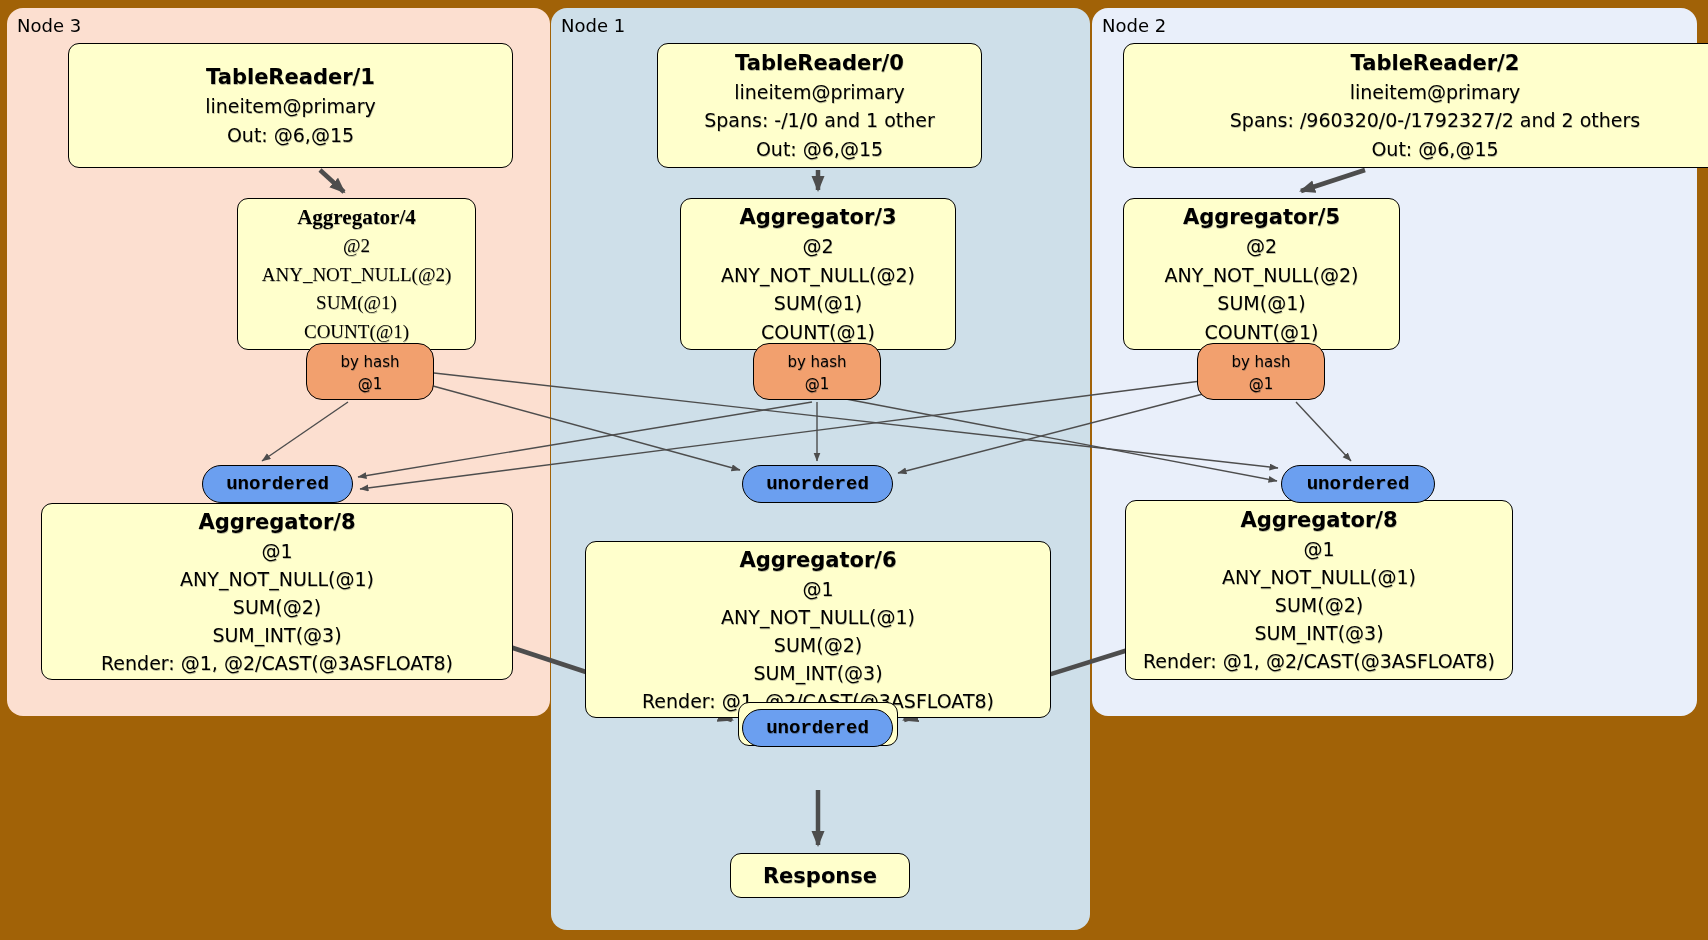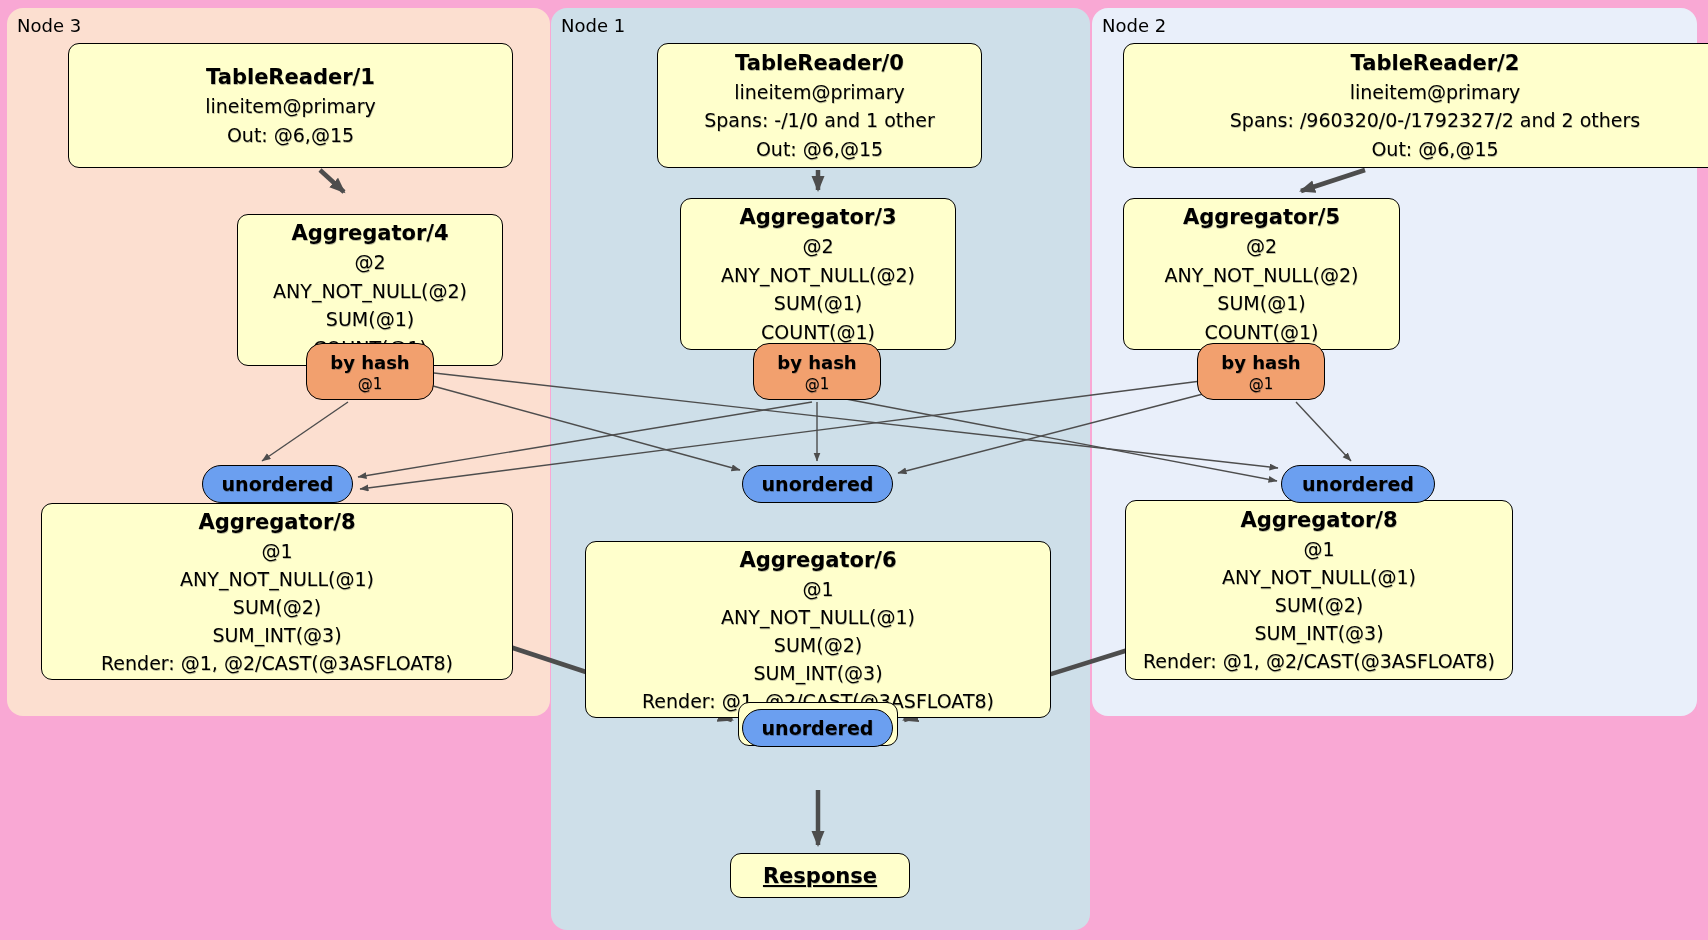--- a/index.html
+++ b/index.html
@@ -1,17 +1,17 @@
 <!DOCTYPE html>
 <html style="--node3-bg: #fcdfd0; --node1-bg: #cedfe9; --node2-bg: #e9effa; --processor-bg: #ffffcc; --router-bg: #f2a06e; --stream-bg: #6b9ff0; --edge: #4d4d4d;"><head>
 <meta charset="utf-8">
 <style>
   html,body{margin:0;padding:0;background:#ffffff;}
   #canvas{
-    position:relative;width:1708px;height:940px;overflow:hidden;background:#f9a8d4;
+    position:relative;width:1708px;height:940px;overflow:hidden;background:#a16207;
     font-family:"DejaVu Sans","Liberation Sans",sans-serif;color:#000;
   }
   .region{position:absolute;border-radius:16px;z-index:1;}
   .region-label{position:absolute;left:10px;top:6px;font-size:18px;line-height:24px;color:#000;}
   #edges{position:absolute;left:0;top:0;z-index:2;pointer-events:none;}
   .box{
     position:absolute;z-index:3;background:var(--processor-bg,#ffffcc);
     border:1.6px solid #000;border-radius:11px;
     display:flex;flex-direction:column;justify-content:center;align-items:center;
     text-align:center;box-sizing:border-box;padding:2px 8px;
@@ -19,28 +19,29 @@
   }
   .box .t{font-weight:bold;font-size:21px;line-height:30px;white-space:nowrap;}
   .box .l{font-size:19px;line-height:28.5px;white-space:nowrap;}
   .box.row2 .l{line-height:28px;}
   .byhash{
     position:absolute;z-index:4;background:var(--router-bg,#f2a06e);
     border:1.6px solid #000;border-radius:16px;
     display:flex;flex-direction:column;justify-content:center;align-items:center;
     box-sizing:border-box;text-shadow:0.5px 0.5px 0.5px rgba(70,70,70,0.35);
   }
-  .byhash .t{font-weight:bold;font-size:18px;line-height:25px;}
+  .byhash .t{font-weight:normal;font-size:15px;line-height:25px;}
   .byhash .sub{font-size:15px;line-height:19px;}
   .sync{
     position:absolute;z-index:4;background:var(--stream-bg,#6b9ff0);
     border:1.6px solid #000;border-radius:19px;
     display:flex;justify-content:center;align-items:center;
     font-weight:bold;font-size:19px;box-sizing:border-box;
     text-shadow:0.5px 0.5px 0.5px rgba(40,40,40,0.35);
+    font-family:Liberation Mono, monospace;
   }
 </style>
 </head>
 <body>
 
 <div id="canvas">
 
   <div class="region" style="left:7px;top:8px;width:543px;height:708px;background:var(--node3-bg);">
     <div class="region-label">Node 3</div>
   </div>
@@ -93,21 +94,21 @@
     <div class="l">Spans: -/1/0 and 1 other</div>
     <div class="l">Out: @6,@15</div>
   </div>
   <div class="box" style="left:1123px;top:43px;width:624px;height:125px;">
     <div class="t">TableReader/2</div>
     <div class="l">lineitem@primary</div>
     <div class="l">Spans: /960320/0-/1792327/2 and 2 others</div>
     <div class="l">Out: @6,@15</div>
   </div>
 
-  <div class="box" style="left:237px;top:214px;width:266px;height:152px;">
+  <div class="box" style="left:237px;top:198px;width:239px;height:152px;font-family:Liberation Serif, serif;">
     <div class="t">Aggregator/4</div>
     <div class="l">@2</div>
     <div class="l">ANY_NOT_NULL(@2)</div>
     <div class="l">SUM(@1)</div>
     <div class="l">COUNT(@1)</div>
   </div>
   <div class="box" style="left:680px;top:198px;width:276px;height:152px;">
     <div class="t">Aggregator/3</div>
     <div class="l">@2</div>
     <div class="l">ANY_NOT_NULL(@2)</div>
@@ -169,17 +170,17 @@
     <div class="l">SUM_INT(@3)</div>
     <div class="l">Render: @1, @2/CAST(@3ASFLOAT8)</div>
   </div>
 
   <div class="sync" style="left:742px;top:709px;width:151px;height:38px;">
     <span>unordered</span>
   </div>
   <div class="box" style="left:738px;top:702px;width:160px;height:44px;">
     <div class="t">No-op/9</div>
   </div>
-  <div class="box" style="left:730px;top:853px;width:180px;height:45px;text-decoration:underline;">
+  <div class="box" style="left:730px;top:853px;width:180px;height:45px;">
     <div class="t">Response</div>
   </div>
 
 </div>
 
 </body></html>

